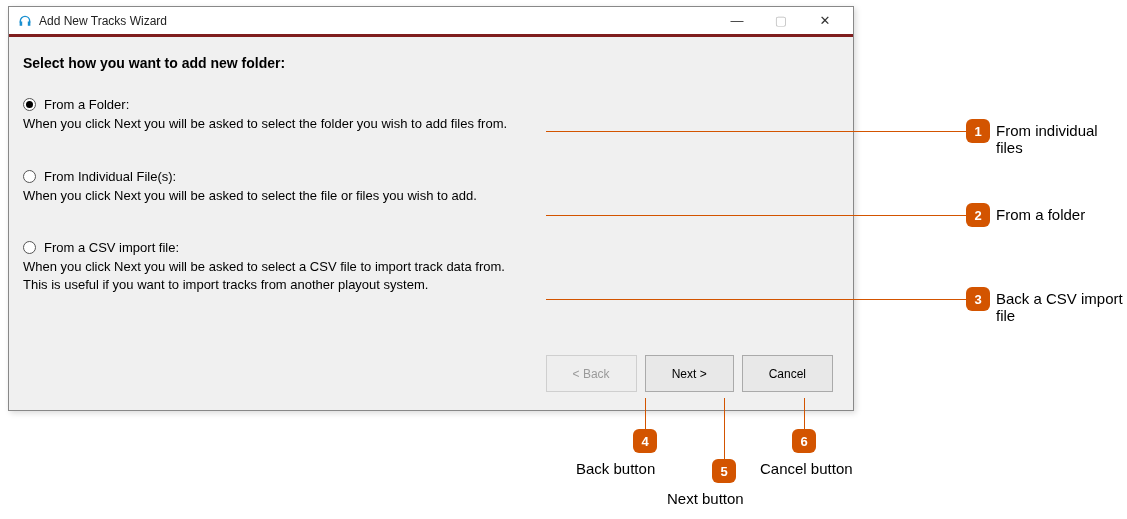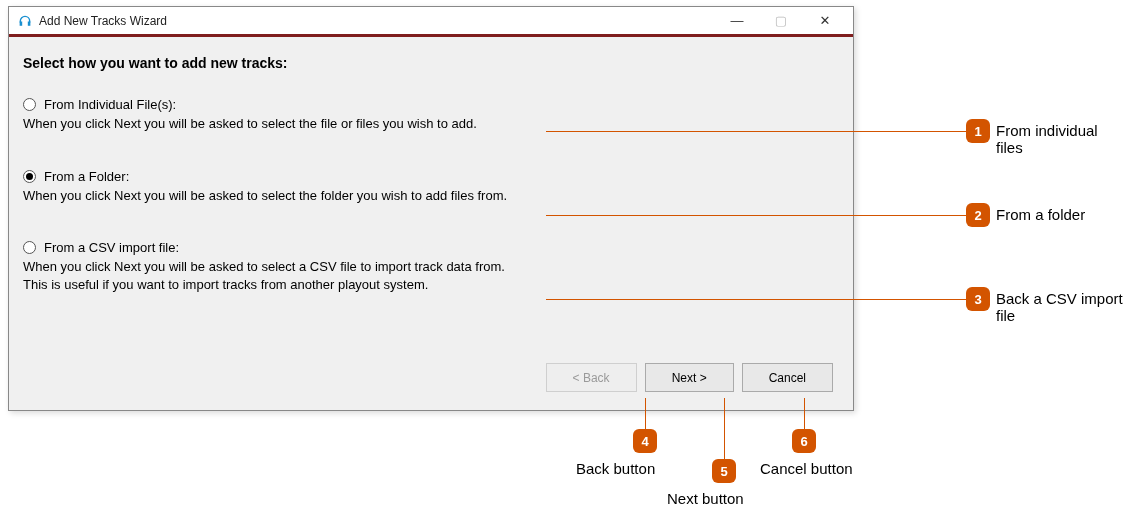--- a/index.html
+++ b/index.html
@@ -101,21 +101,21 @@
   .button-row {
     margin-top: auto;
     display: flex;
     justify-content: flex-end;
     gap: 8px;
     padding-bottom: 10px;
     padding-right: 6px;
   }
   .btn {
     min-width: 70px;
-    height: 29px;
+    height: 37px;
     font-size: 12px;
     background: #e8e8e8;
     border: 1px solid #aaa;
     cursor: pointer;
     padding: 0 26px;
   }
   .btn.disabled {
     color: #9a9a9a;
     border-color: #cfcfcf;
     background: #eee;
@@ -163,36 +163,36 @@
     </span>
     <span class="title-text">Add New Tracks Wizard</span>
     <div class="win-controls">
       <button class="win-btn">—</button>
       <button class="win-btn" style="color:#bbb">▢</button>
       <button class="win-btn">✕</button>
     </div>
   </div>
 
   <div class="content">
-    <div class="heading">Select how you want to add new tracks:</div>
+    <div class="heading">Select how you want to add new folder:</div>
+
+    <div class="option">
+      <div class="option-head">
+        <span class="radio selected"></span>
+        <span class="option-label">From a Folder:</span>
+      </div>
+      <div class="option-desc">When you click Next you will be asked to select the folder you wish to add files from.</div>
+    </div>
 
     <div class="option">
       <div class="option-head">
         <span class="radio"></span>
         <span class="option-label">From Individual File(s):</span>
       </div>
       <div class="option-desc">When you click Next you will be asked to select the file or files you wish to add.</div>
-    </div>
-
-    <div class="option">
-      <div class="option-head">
-        <span class="radio selected"></span>
-        <span class="option-label">From a Folder:</span>
-      </div>
-      <div class="option-desc">When you click Next you will be asked to select the folder you wish to add files from.</div>
     </div>
 
     <div class="option" style="margin-bottom:14px">
       <div class="option-head">
         <span class="radio"></span>
         <span class="option-label">From a CSV import file:</span>
       </div>
       <div class="option-desc">When you click Next you will be asked to select a CSV file to import track data from.
 This is useful if you want to import tracks from another playout system.</div>
     </div>

